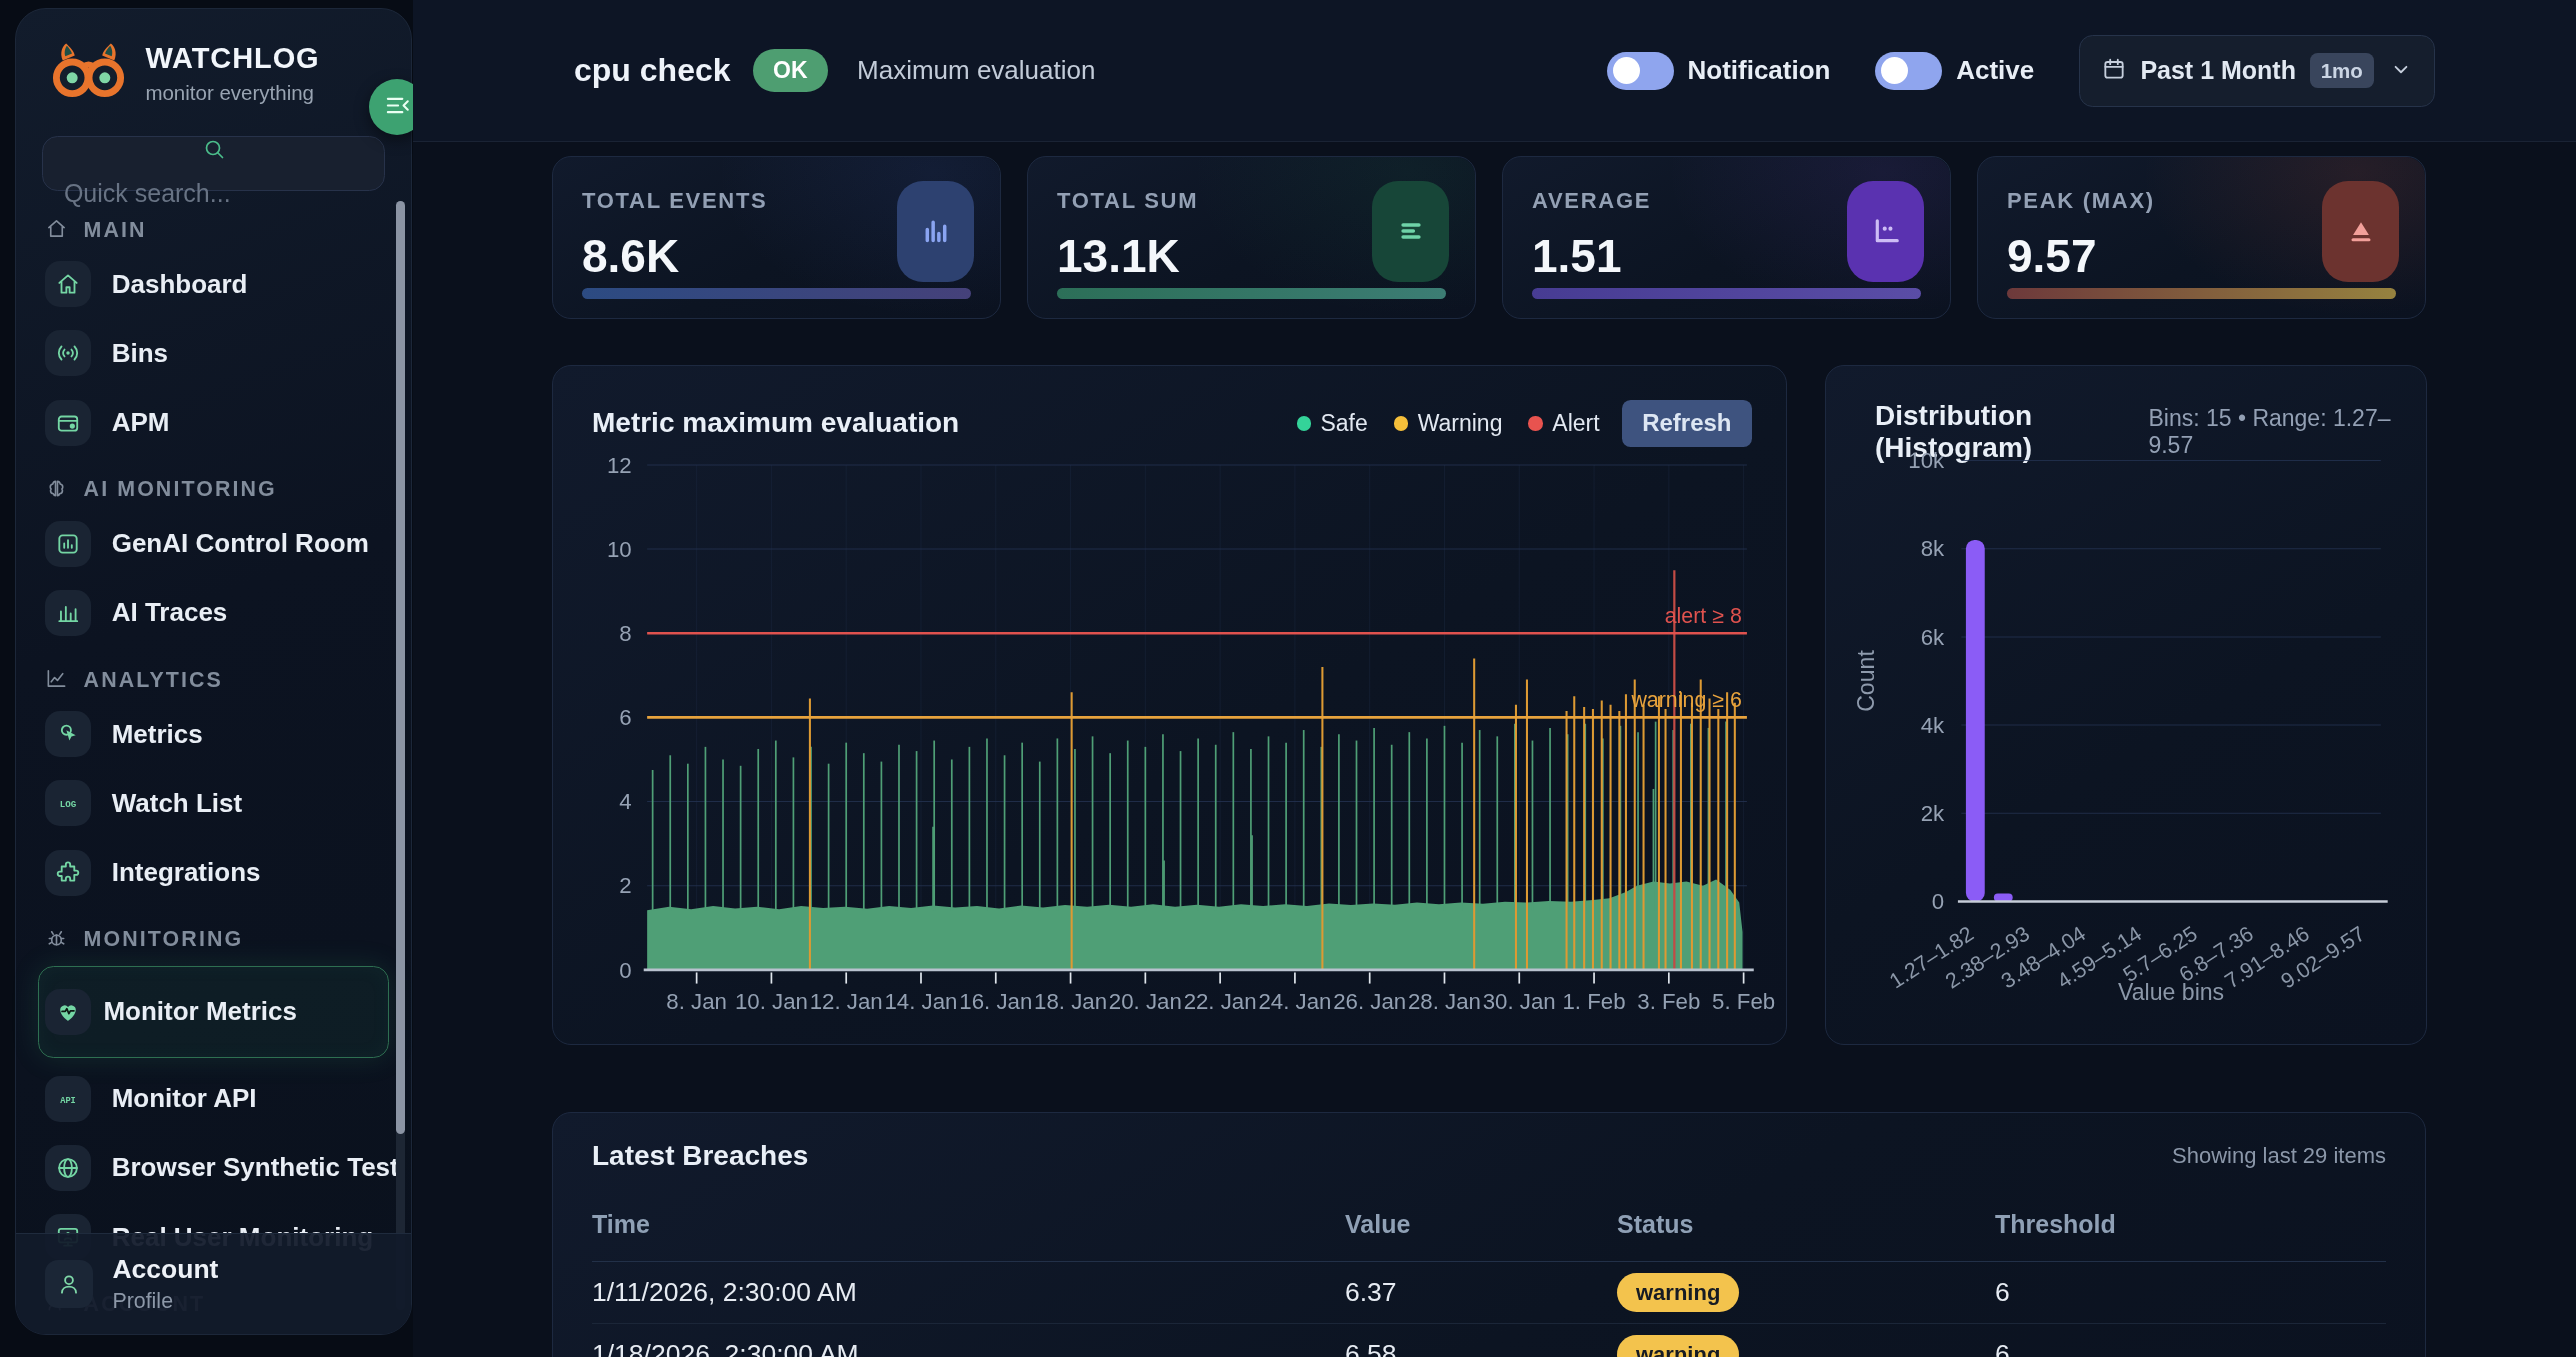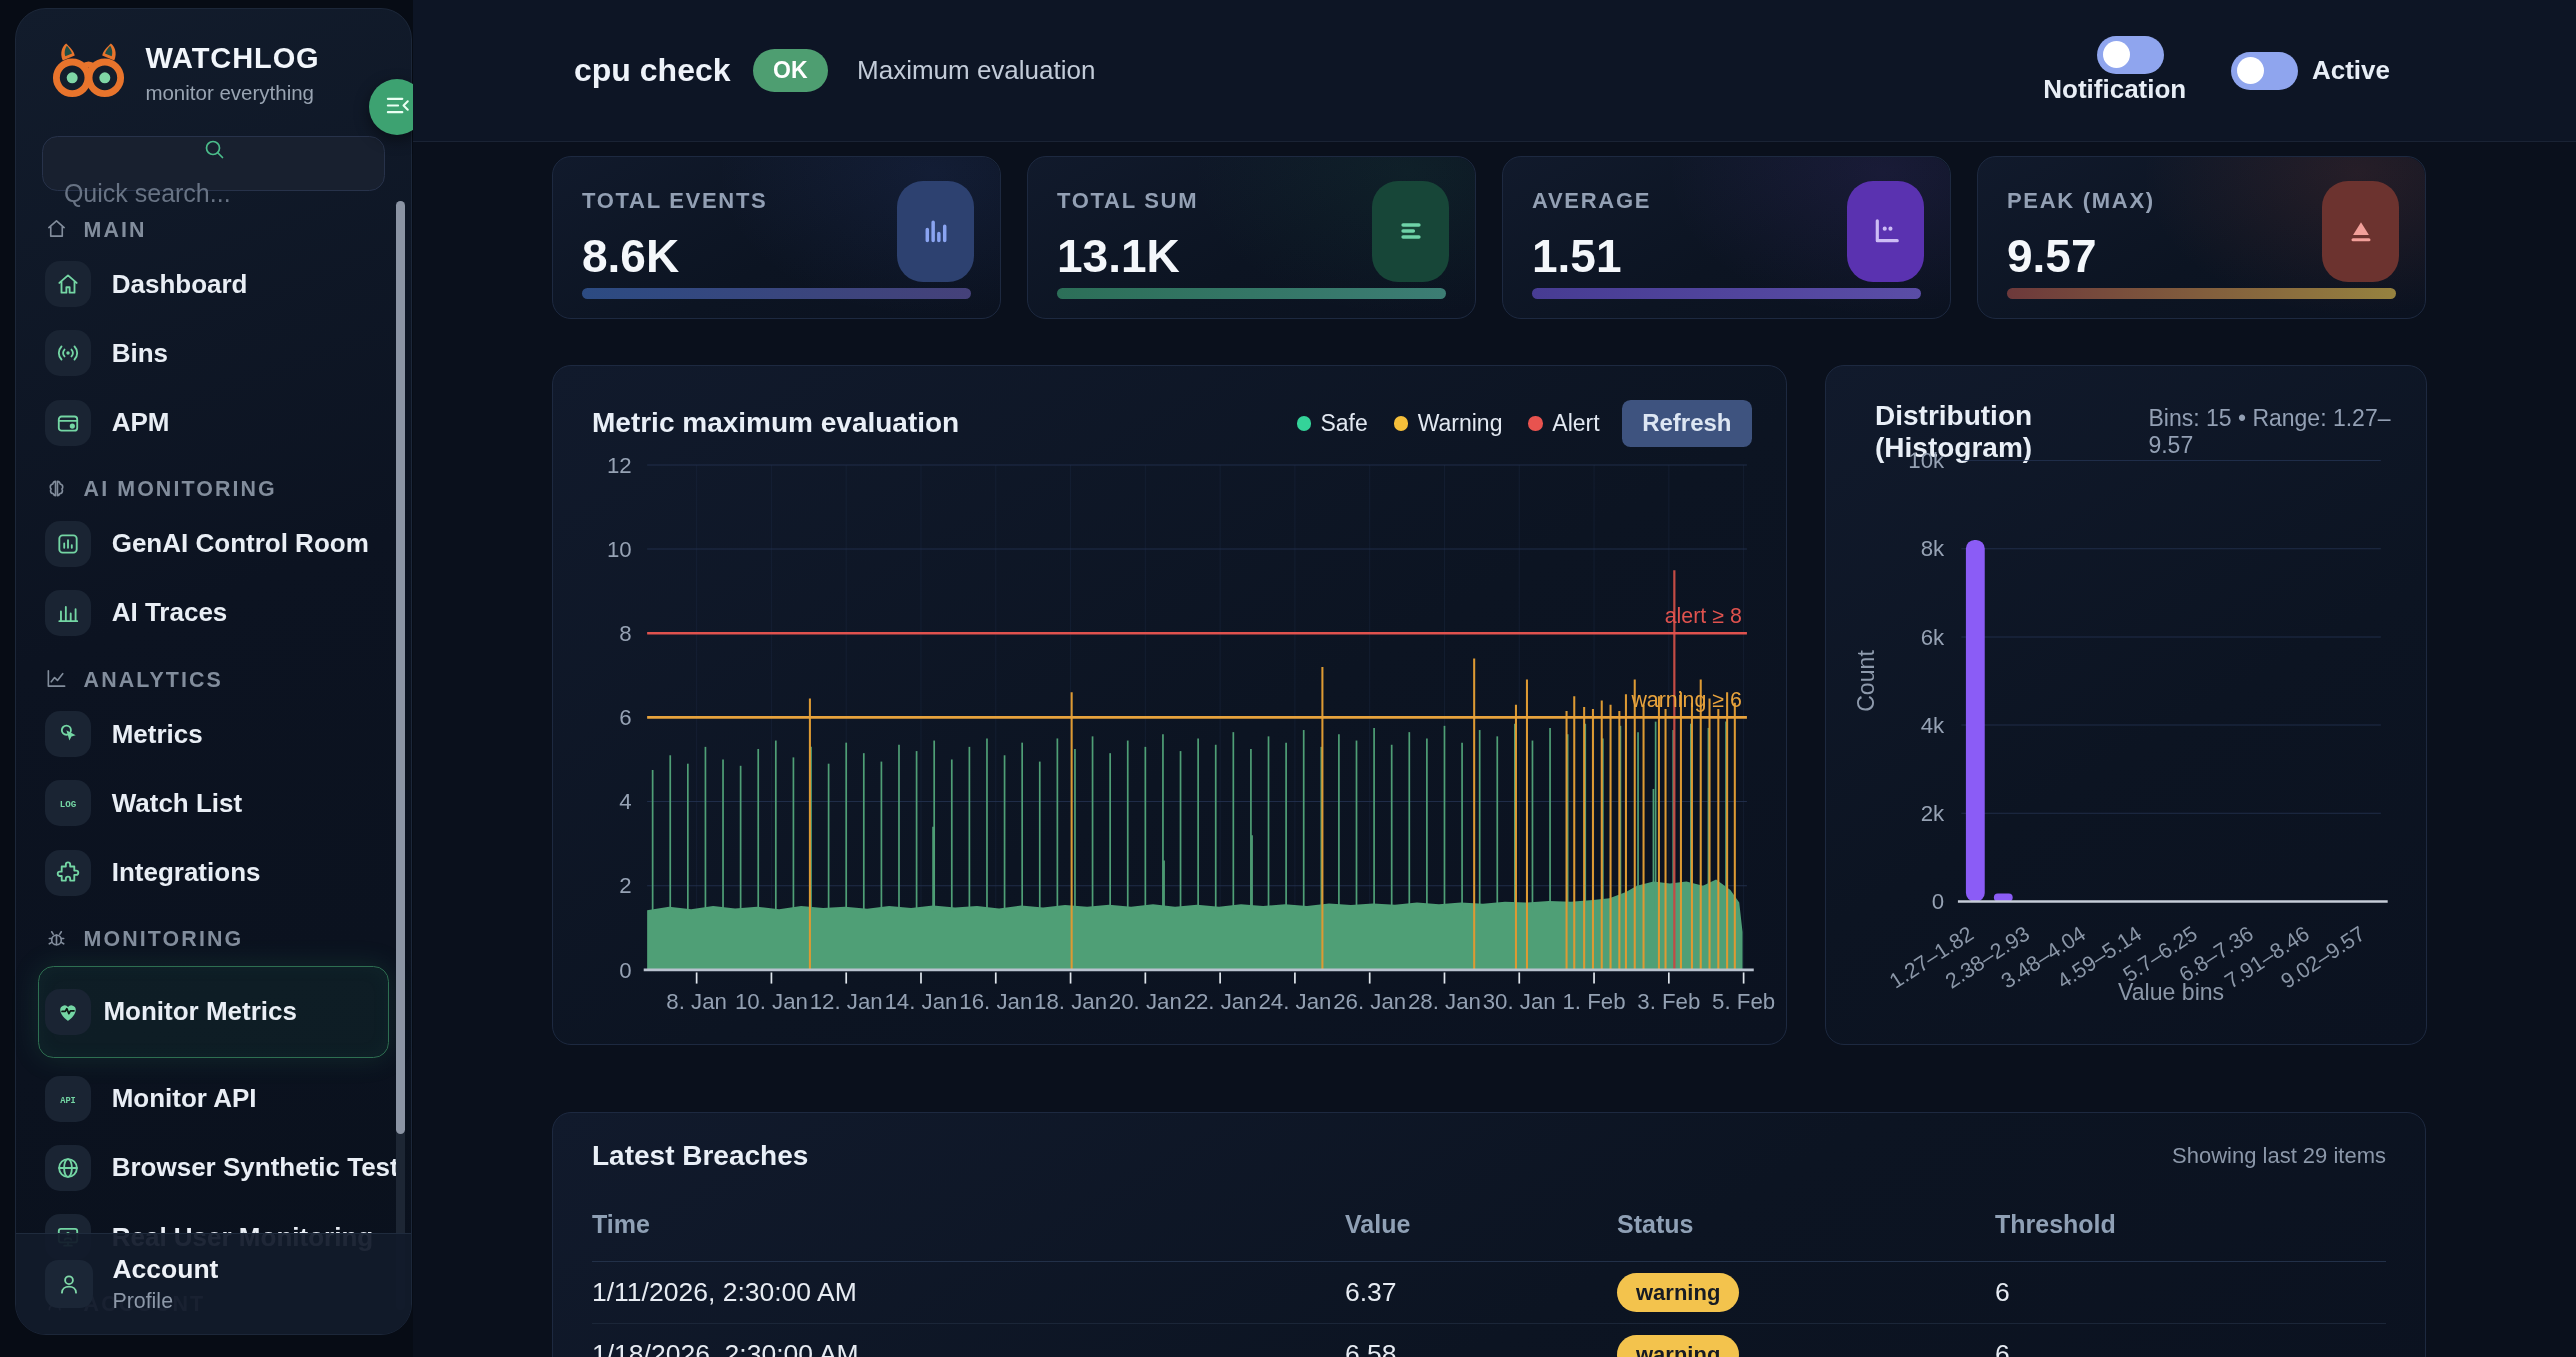--- a/index.html
+++ b/index.html
@@ -321,33 +321,44 @@
   </div>
 </aside>
 
 <div class="main">
   <header class="topbar">
     <span class="tb-title">cpu check</span>
     <span class="ok-badge">OK</span>
     <span class="tb-sub">Maximum evaluation</span>
     <span class="tb-spacer"></span>
     <span class="toggle-group" id="toggles">
-        <span style="display: inline-flex; align-items: center; flex-direction: column;">
+        <span style="display: inline-flex; align-items: center;">
           <span class="toggle">
             <span class="knob"></span>
           </span>
           <span class="toggle-label">Notification</span>
         </span>
         <span style="display: inline-flex; align-items: center;">
           <span class="toggle">
             <span class="knob"></span>
           </span>
           <span class="toggle-label">Active</span>
         </span>
       </span>
+    <div class="date-ctl">
+      <span><svg viewBox="0 0 24 24" width="26" height="26" fill="none" stroke="currentColor" stroke-width="1.7" stroke-linecap="round" stroke-linejoin="round">
+            <rect x="4" y="5.5" width="16" height="14.5" rx="2"></rect>
+            <path d="M4 10h16M8.5 3.5v4M15.5 3.5v4"></path>
+          </svg></span>
+      <span class="date-label">Past 1 Month</span>
+      <span class="date-badge">1mo</span>
+      <span class="chev"><svg viewBox="0 0 24 24" width="26" height="26" fill="none" stroke="currentColor" stroke-width="1.7" stroke-linecap="round" stroke-linejoin="round">
+            <path d="M7 10l5 5 5-5"></path>
+          </svg></span>
+    </div>
   </header>
 
   <div class="content">
     <div class="stats" id="stats-row">
         <div class="card stat-card">
           <span class="stat-glow" style="background:radial-gradient(308px 205px at 85% 10%,rgba(80,110,220,0.10),transparent 70%)"></span>
           <div class="stat-label">TOTAL EVENTS</div>
           <div class="stat-value">8.6K</div>
           <span class="stat-chip" style="background:#2d4170;color:#8aa4f1">
             <svg viewBox="0 0 24 24" width="38" height="38" fill="none" stroke="currentColor" stroke-width="1.7" stroke-linecap="round" stroke-linejoin="round">

